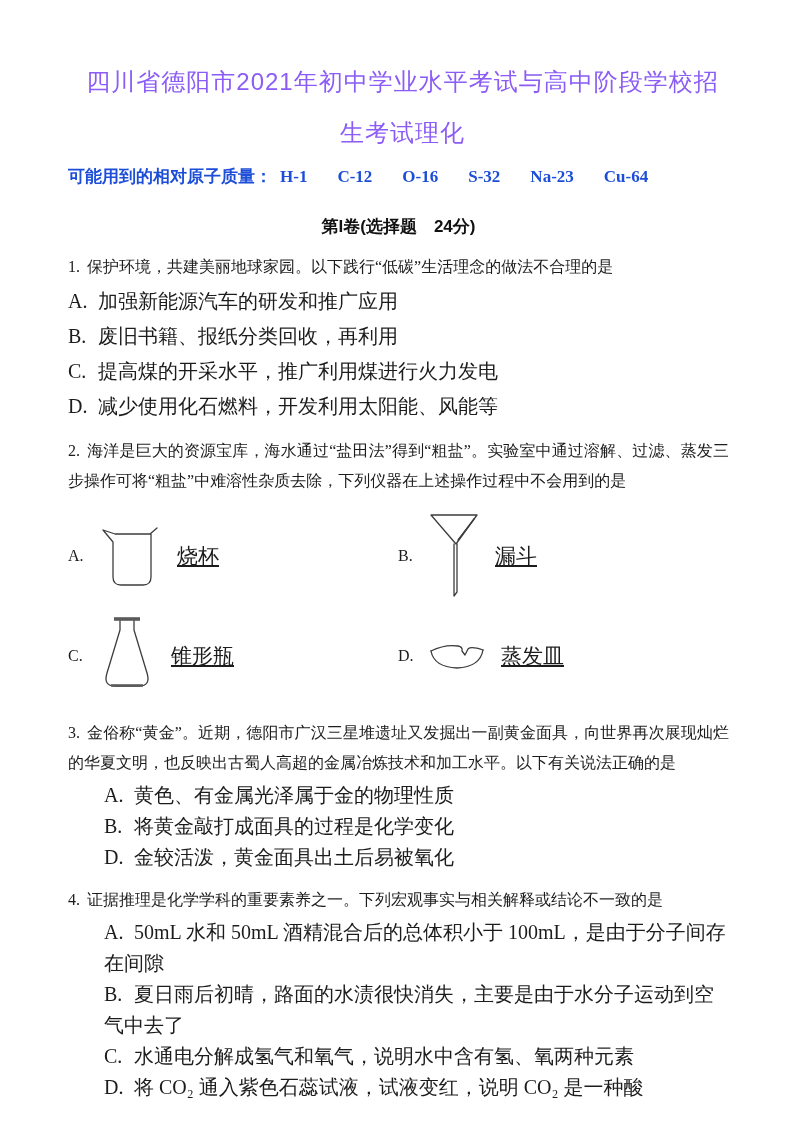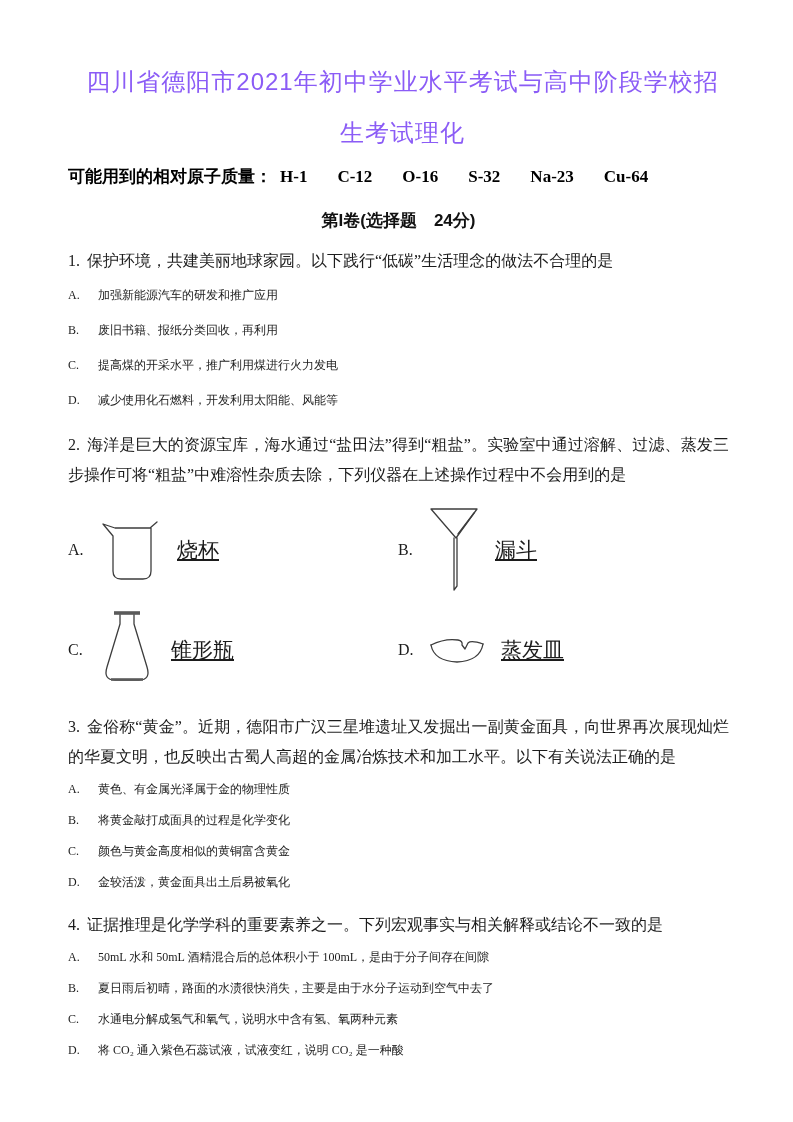--- a/index.html
+++ b/index.html
@@ -10,45 +10,45 @@
   }
   .page{padding:56px 64px 0 68px;}
 
   .title-line{
     text-align:center;font-weight:400;font-size:24px;line-height:51px;
     color:#8b5cf6;font-family:"Liberation Sans","DejaVu Sans",sans-serif;
     letter-spacing:1px;
     margin-left:8px;
   }
   .meta-line{
-    font-weight:700;font-size:17px;line-height:25px;margin-top:6px;color:#000000;
+    font-weight:700;font-size:17px;line-height:25px;margin-top:6px;color:#1d4ed8;
     font-family:"Liberation Sans","DejaVu Sans",sans-serif;
   }
   .meta-line .mass{
     font-family:"Liberation Serif","DejaVu Serif",serif;
     margin-right:30px;
   }
   .meta-line .mass-label{margin-right:8px;}
   .section-line{
-    text-align:center;font-weight:700;font-size:17px;line-height:26px;margin-top:19px;color:#111;
+    text-align:center;font-weight:700;font-size:17px;line-height:26px;margin-top:25px;color:#111;
     font-family:"Liberation Sans","DejaVu Sans",sans-serif;white-space:pre-wrap;
   }
   .part-line{
     font-weight:700;font-size:17px;line-height:26px;margin-top:8px;color:#111;
     font-family:"Liberation Sans","DejaVu Sans",sans-serif;
   }
 
   .q-stem{font-size:16px;line-height:30px;margin-top:12px;text-align:justify;}
   .q-num{margin-right:7px;}
 
-  .opt-line{font-size:12px;}
+  .opt-line{font-size:20px;}
   .opts-loose .opt-line{line-height:35px;}
   .opts-tight .opt-line{line-height:31px;}
   .opts-loose{margin-top:2px;}
-  .opts-tight{margin-top:2px;}
+  .opts-tight{margin-top:2px;margin-left:36px;}
   .opt-label{display:inline-block;min-width:30px;}
 
   .apparatus{
     display:grid;grid-template-columns:330px 331px;
     margin-top:10px;margin-bottom:8px;
   }
   .app-item{display:flex;align-items:center;min-height:100px;}
   .app-item .opt-label{min-width:22px;}
   .app-icon{display:inline-flex;margin-left:9px;margin-right:16px;}
   .app-icon svg{display:block;}
@@ -126,21 +126,20 @@
       <span class="app-name">蒸发皿</span>
     </div>
   </div>
 
   <div class="q-stem">
     <span class="q-num">3.</span><span>金俗称“黄金”。近期，德阳市广汉三星堆遗址又发掘出一副黄金面具，向世界再次展现灿烂的华夏文明，也反映出古蜀人高超的金属冶炼技术和加工水平。以下有关说法正确的是</span>
   </div>
   <div class="opts-tight">
     <div class="opt-line"><span class="opt-label">A.</span><span>黄色、有金属光泽属于金的物理性质</span></div>
     <div class="opt-line"><span class="opt-label">B.</span><span>将黄金敲打成面具的过程是化学变化</span></div>
-    <div class="opt-line"><span class="opt-label">C.</span><span>颜色与黄金高度相似的黄铜富含黄金</span></div>
     <div class="opt-line"><span class="opt-label">D.</span><span>金较活泼，黄金面具出土后易被氧化</span></div>
   </div>
 
   <div class="q-stem">
     <span class="q-num">4.</span><span>证据推理是化学学科的重要素养之一。下列宏观事实与相关解释或结论不一致的是</span>
   </div>
   <div class="opts-tight">
     <div class="opt-line"><span class="opt-label">A.</span><span>50mL 水和 50mL 酒精混合后的总体积小于 100mL，是由于分子间存在间隙</span></div>
     <div class="opt-line"><span class="opt-label">B.</span><span>夏日雨后初晴，路面的水渍很快消失，主要是由于水分子运动到空气中去了</span></div>
     <div class="opt-line"><span class="opt-label">C.</span><span>水通电分解成氢气和氧气，说明水中含有氢、氧两种元素</span></div>

